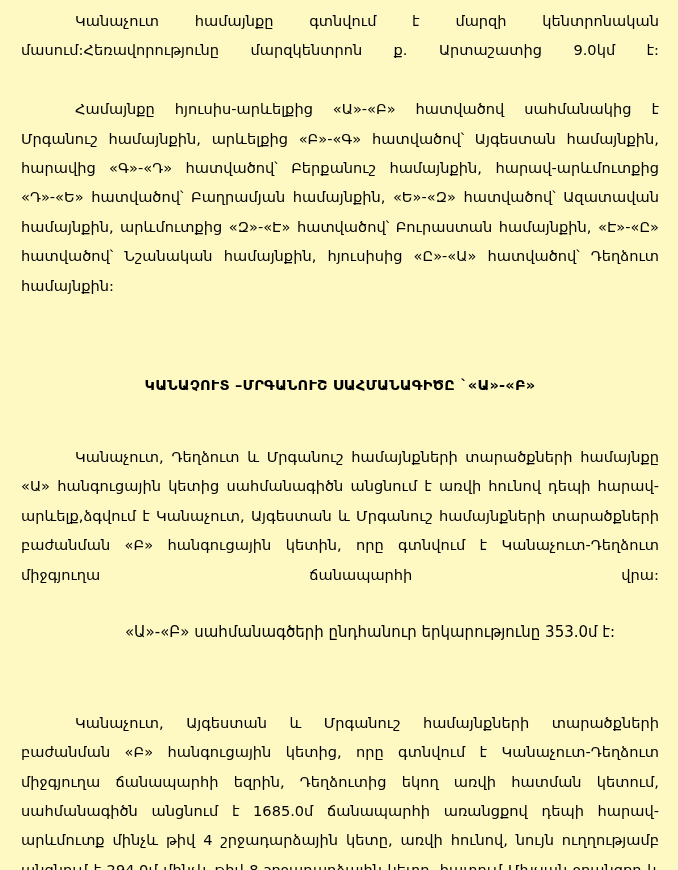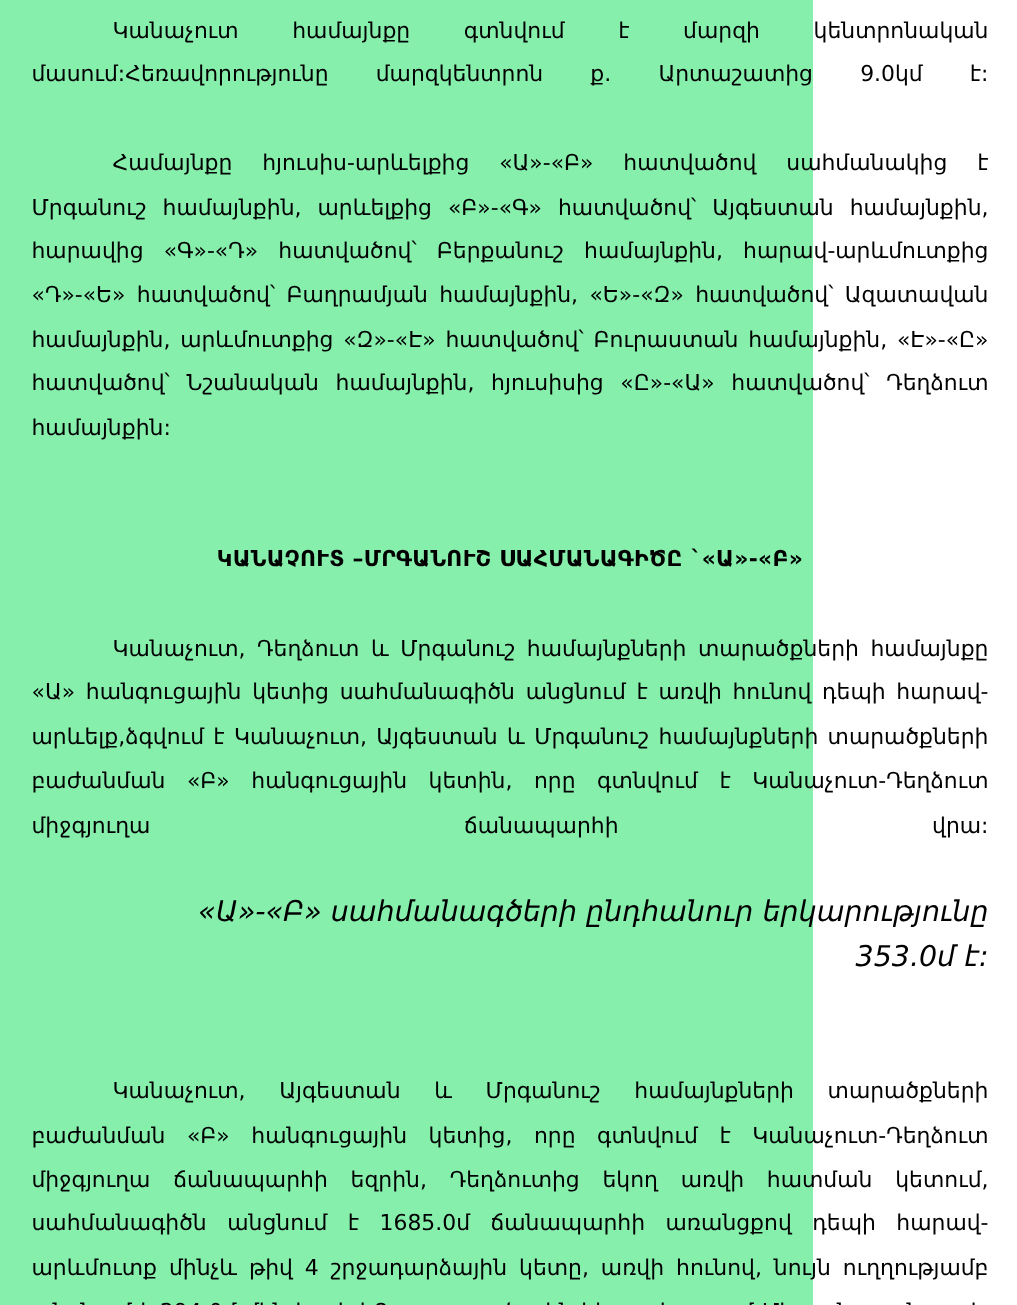--- a/index.html
+++ b/index.html
@@ -10,23 +10,23 @@
   }
   body {
     width: 678px;
     height: 870px;
     font-family: "DejaVu Sans", "Liberation Sans", sans-serif;
     color: #000000;
     overflow: hidden;
   }
   #page {
     position: relative;
-    width: 542px;
+    width: 678px;
     height: 870px;
-    background: #86efac;
+    background: #fef9c3;
     padding: 0;
     box-sizing: border-box;
   }
   .doc-body {
     position: absolute;
     left: 21px;
     top: 6px;
     width: 638px;
   }
   p.para {
@@ -34,34 +34,33 @@
     font-size: 14.6px;
     line-height: 29.4px;
     text-align: justify;
     text-justify: inter-word;
     text-indent: 54px;
     letter-spacing: 0px;
     word-spacing: 0px;
     -webkit-font-smoothing: none;
   }
   p.heading {
-    margin: 0;
+    margin: 12px;
     font-size: 14.6px;
     line-height: 29.4px;
     text-align: center;
     font-weight: bold;
     letter-spacing: 0.2px;
   }
   p.line {
     margin: 0;
-    font-size: 19px;
+    font-size: 15px;
     line-height: 29.4px;
-    text-align: right;
+    text-align: center;
     text-indent: 60px;
-    font-style: italic;
   }
   .gap-sm { height: 29px; }
   .gap-md { height: 30px; }
   
   p.para::after {
     content: "";
     display: inline-block;
     width: 100%;
   }
 </style>

